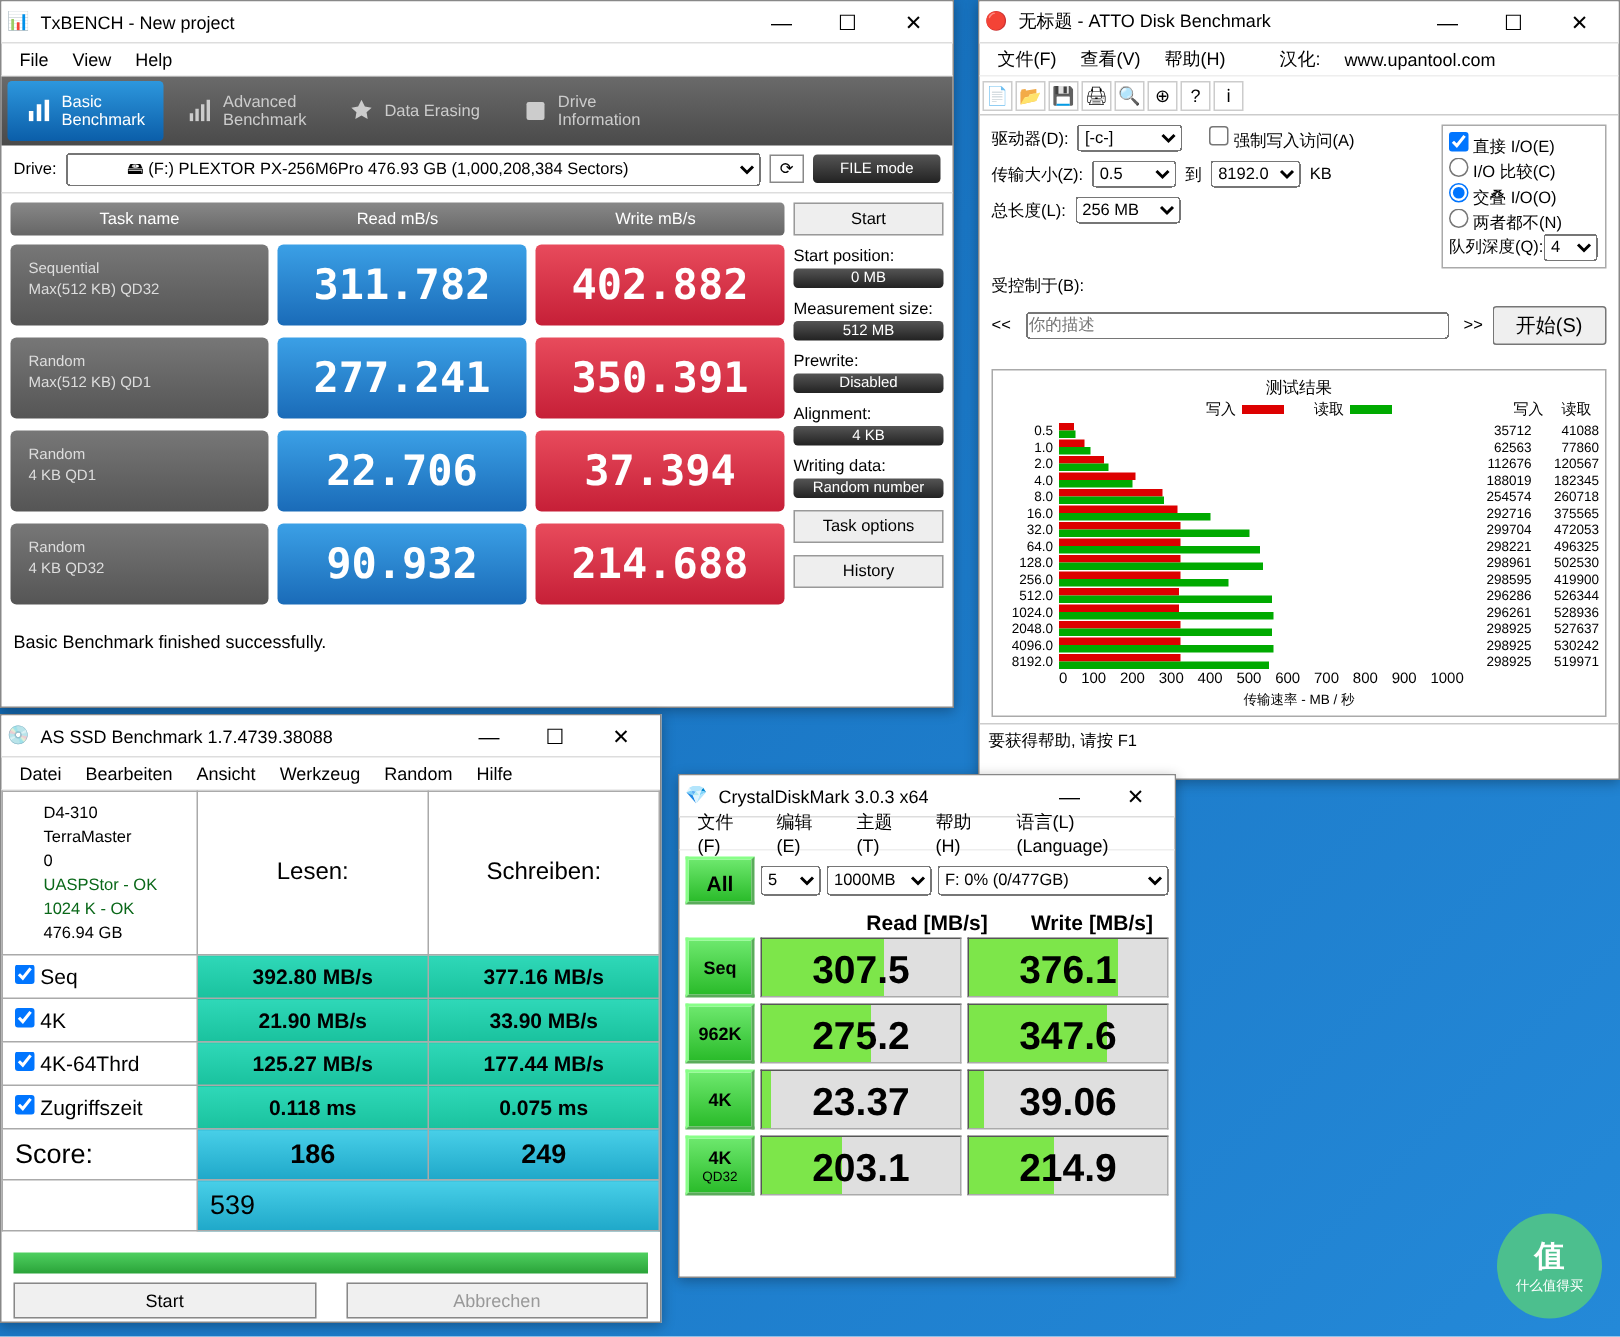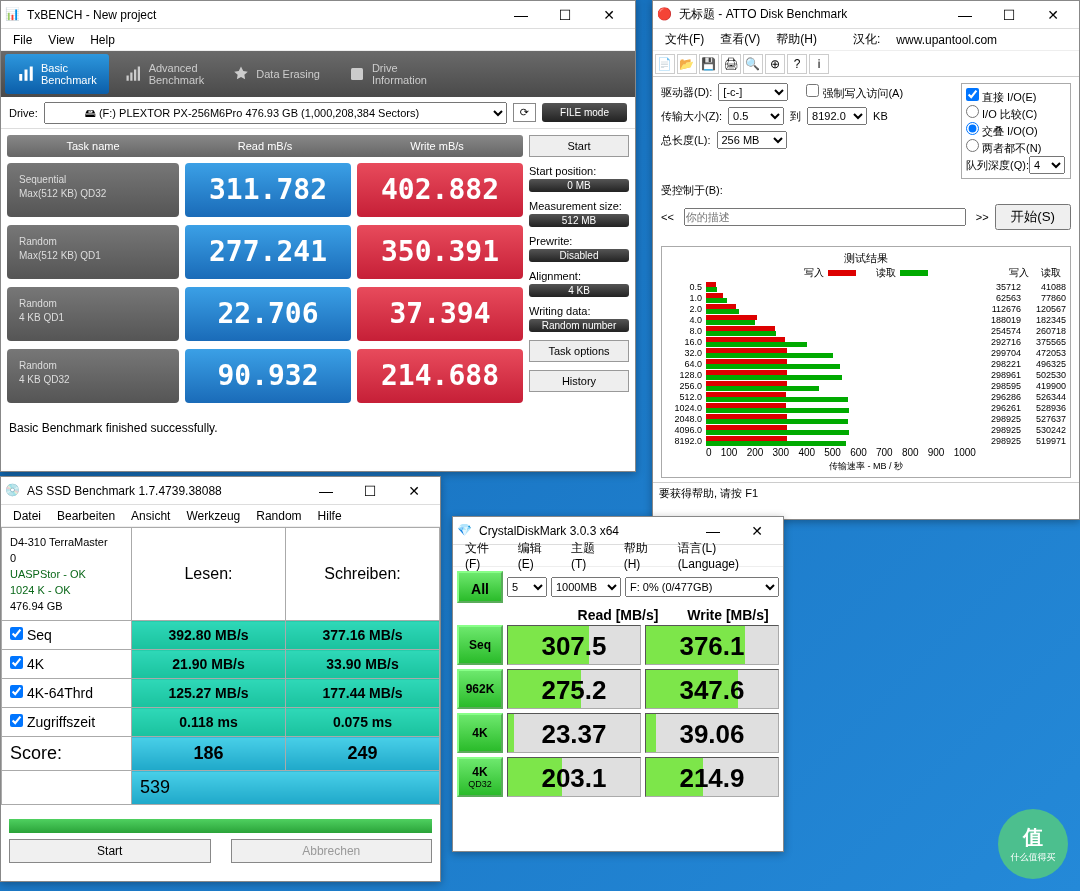--- a/index.html
+++ b/index.html
@@ -61,21 +61,21 @@
 #atto .chart-nums { width: 90px; display: flex; font-size: 9px; }
 #atto .chart-nums .col { width: 45px; text-align: right; }
 #atto .chart-nums .col div { height: 11px; line-height: 11px; }
 #atto .axis { font-size: 9px; text-align: center; margin-top: 2px; }
 #atto .axis-ticks { display: flex; justify-content: space-between; padding-left: 40px; padding-right: 90px; }
 #atto .statusbar { border-top: 1px solid #ccc; font-size: 11px; padding: 3px 6px; }
 
 
 #assd { left: 0; top: 476px; width: 441px; height: 406px; }
 #assd .drive-info { flex: 1; }
-#assd .drive-info div { line-height: 16px; }
+#assd .drive-info div { line-height: 16px; margin-left: 19px; }
 #assd .info-hdr { flex: 1; text-align: center; font-size: 16px; }
 #assd table { width: 100%; border-collapse: collapse; font-size: 14px; }
 #assd td { border: 1px solid #aaa; padding: 6px 8px; }
 #assd td:first-child { width: 130px; }
 #assd .val-cell { background: linear-gradient(#2fd8b8,#1ac29e); text-align: center; font-weight: bold; color: #000; }
 #assd .score-row td { font-size: 18px; }
 #assd .score-cell { background: linear-gradient(#48cfe8,#1fa8c9); text-align: center; font-weight: bold; font-size: 18px; }
 #assd .total-score { background: linear-gradient(#48cfe8,#1fa8c9); font-weight: normal; font-size: 18px; }
 #assd .bottom { padding: 8px; }
 #assd .btn { border: 1px solid #888; background: #f0f0f0; padding: 4px 30px; font-size: 12px; cursor: pointer; }

